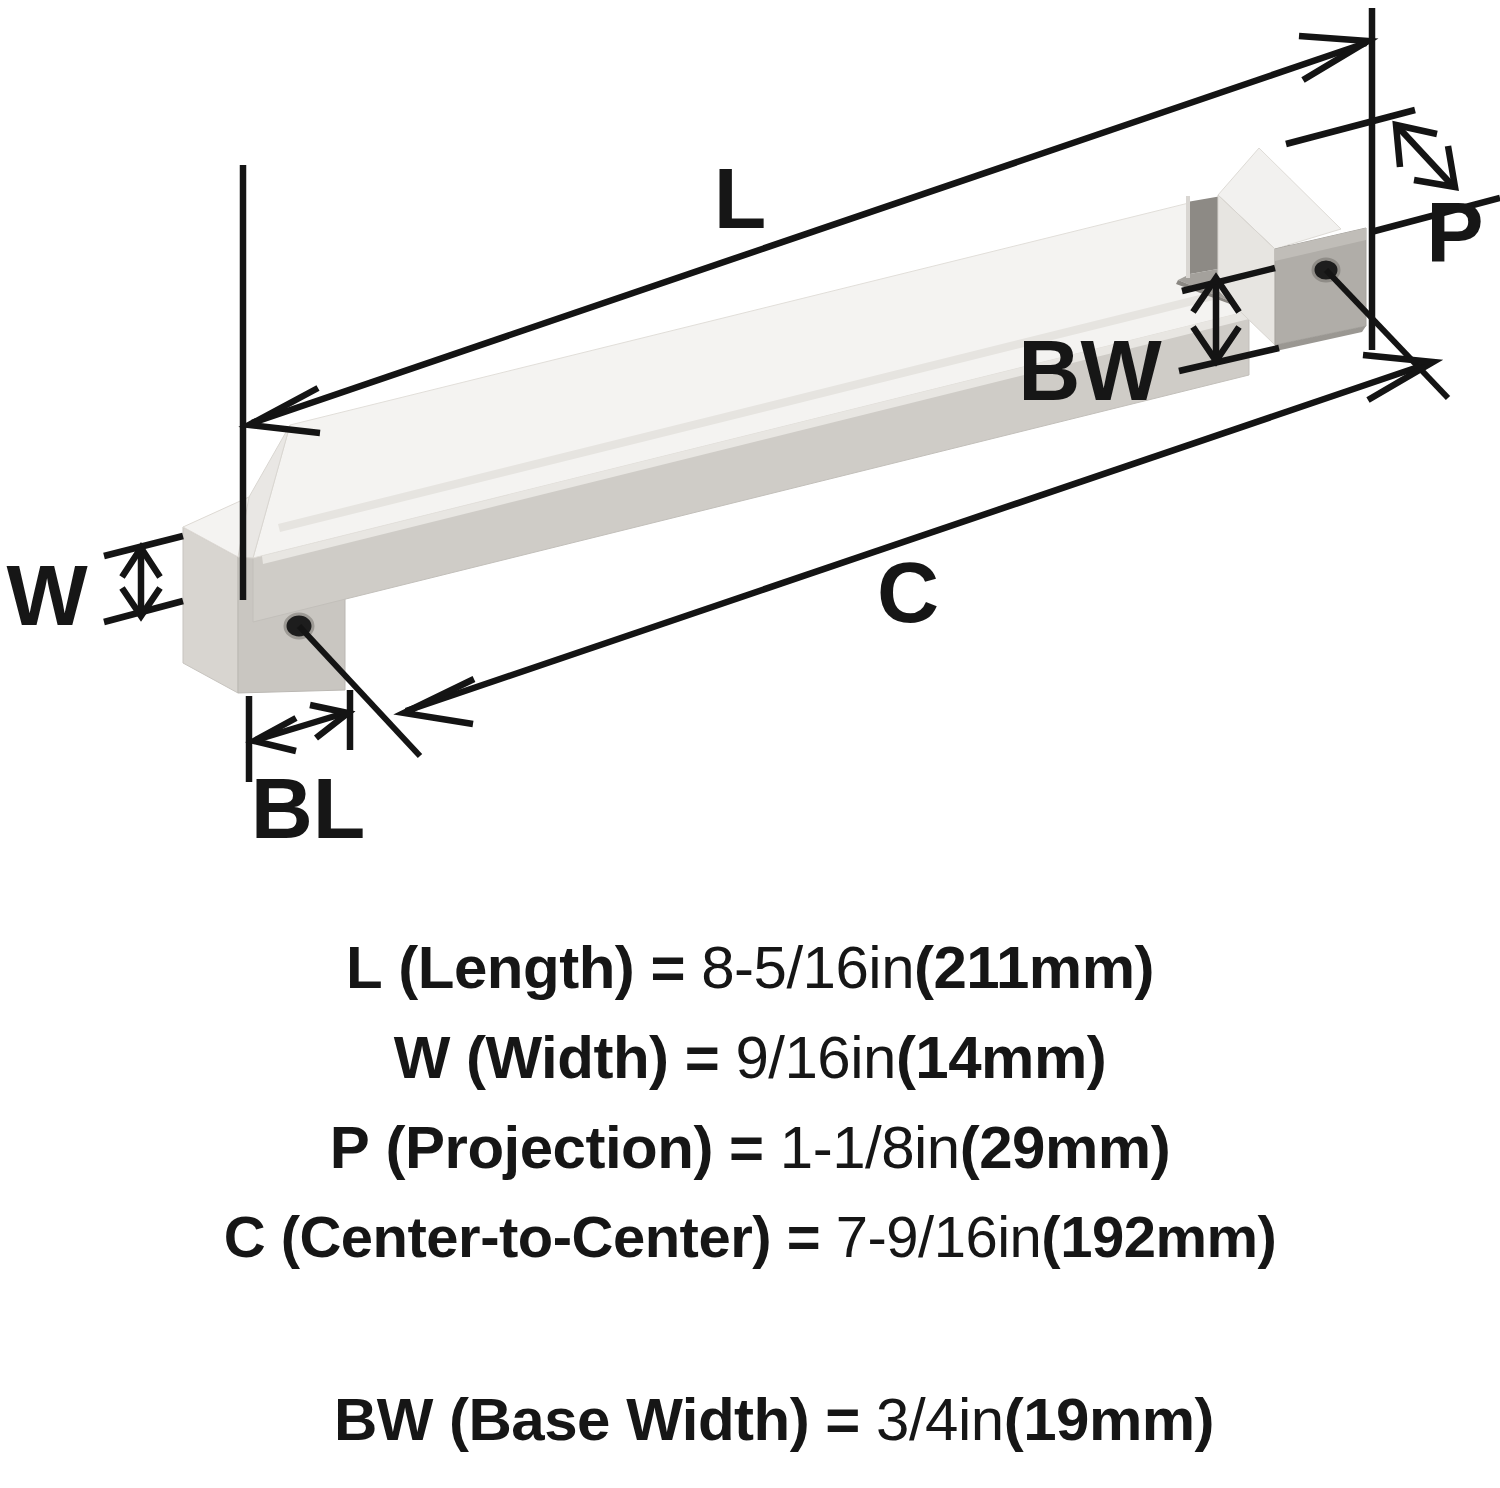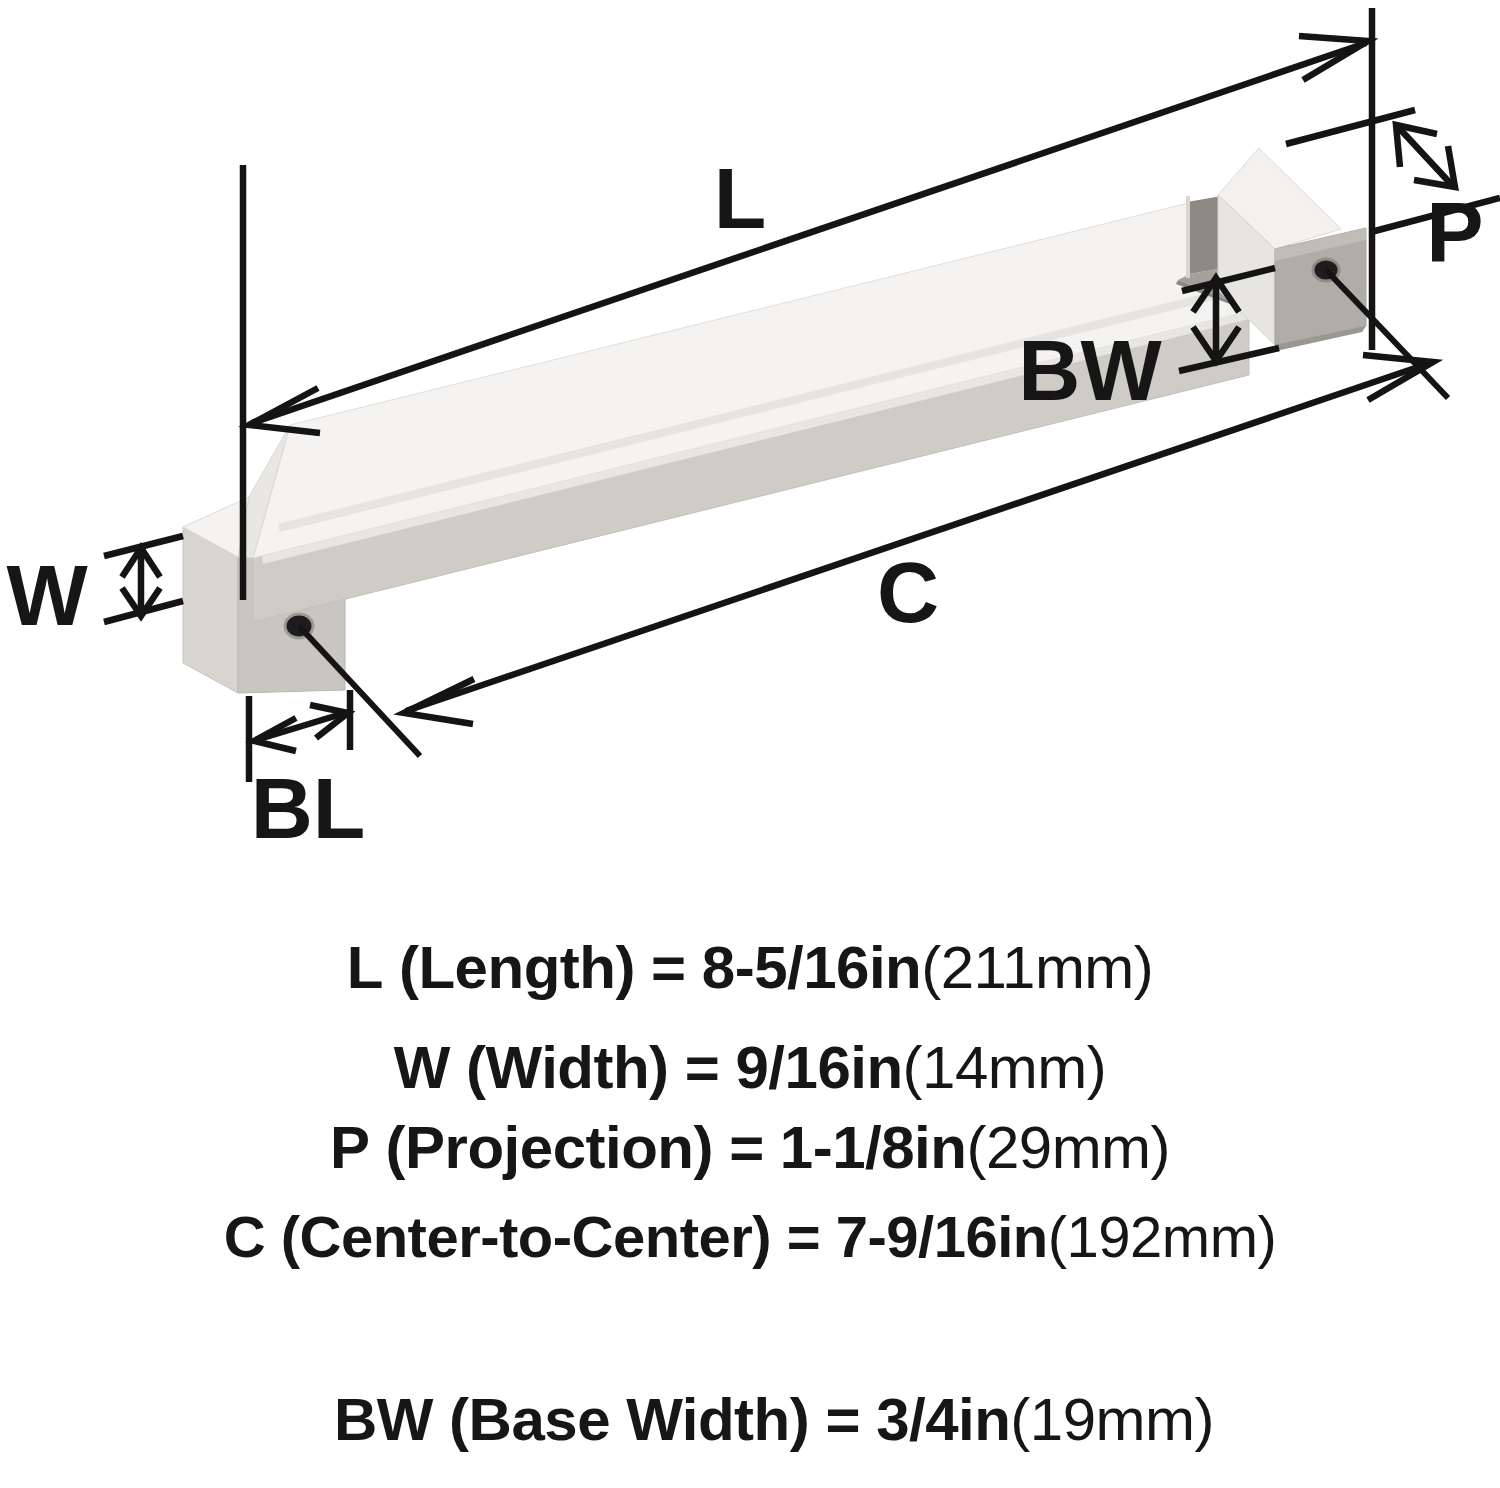--- a/index.html
+++ b/index.html
@@ -48,30 +48,30 @@
     font-stretch: condensed;
   }
   .spec-line .name {
     font-weight: bold;
     font-stretch: condensed;
   }
   .spec-line .eq {
     font-weight: bold;
   }
   .spec-line .val {
-    font-weight: bold;
+    font-weight: normal;
     font-stretch: condensed;
   }
   .spec-line .metric {
-    font-weight: normal;
+    font-weight: bold;
     font-stretch: condensed;
     text-align: right;
   }
   .sp-l1 { position: absolute; top: 38px;  left: 0; }
-  .sp-l2 { position: absolute; top: 128px; left: 0; margin-top: 10px; }
+  .sp-l2 { position: absolute; top: 128px; left: 0; }
   .sp-l3 { position: absolute; top: 218px; left: 0; }
   .sp-l4 { position: absolute; top: 308px; left: 0; font-size: 58px; }
   .sp-l5 { position: absolute; top: 400px; left: 0; }
   .sp-l6 { position: absolute; top: 490px; left: 0; padding-left: 24px; }
 
   svg { display: block; }
   .dimline { stroke: #141414; stroke-width: 6.5; fill: none; stroke-linecap: butt; }
   .extline { stroke: #141414; stroke-width: 6.5; fill: none; stroke-linecap: butt; }
   .leader  { stroke: #141414; stroke-width: 6.0; fill: none; stroke-linecap: butt; }
   .arrowhd { stroke: #141414; stroke-width: 6.5; fill: none; stroke-linecap: butt; stroke-linejoin: miter; }

